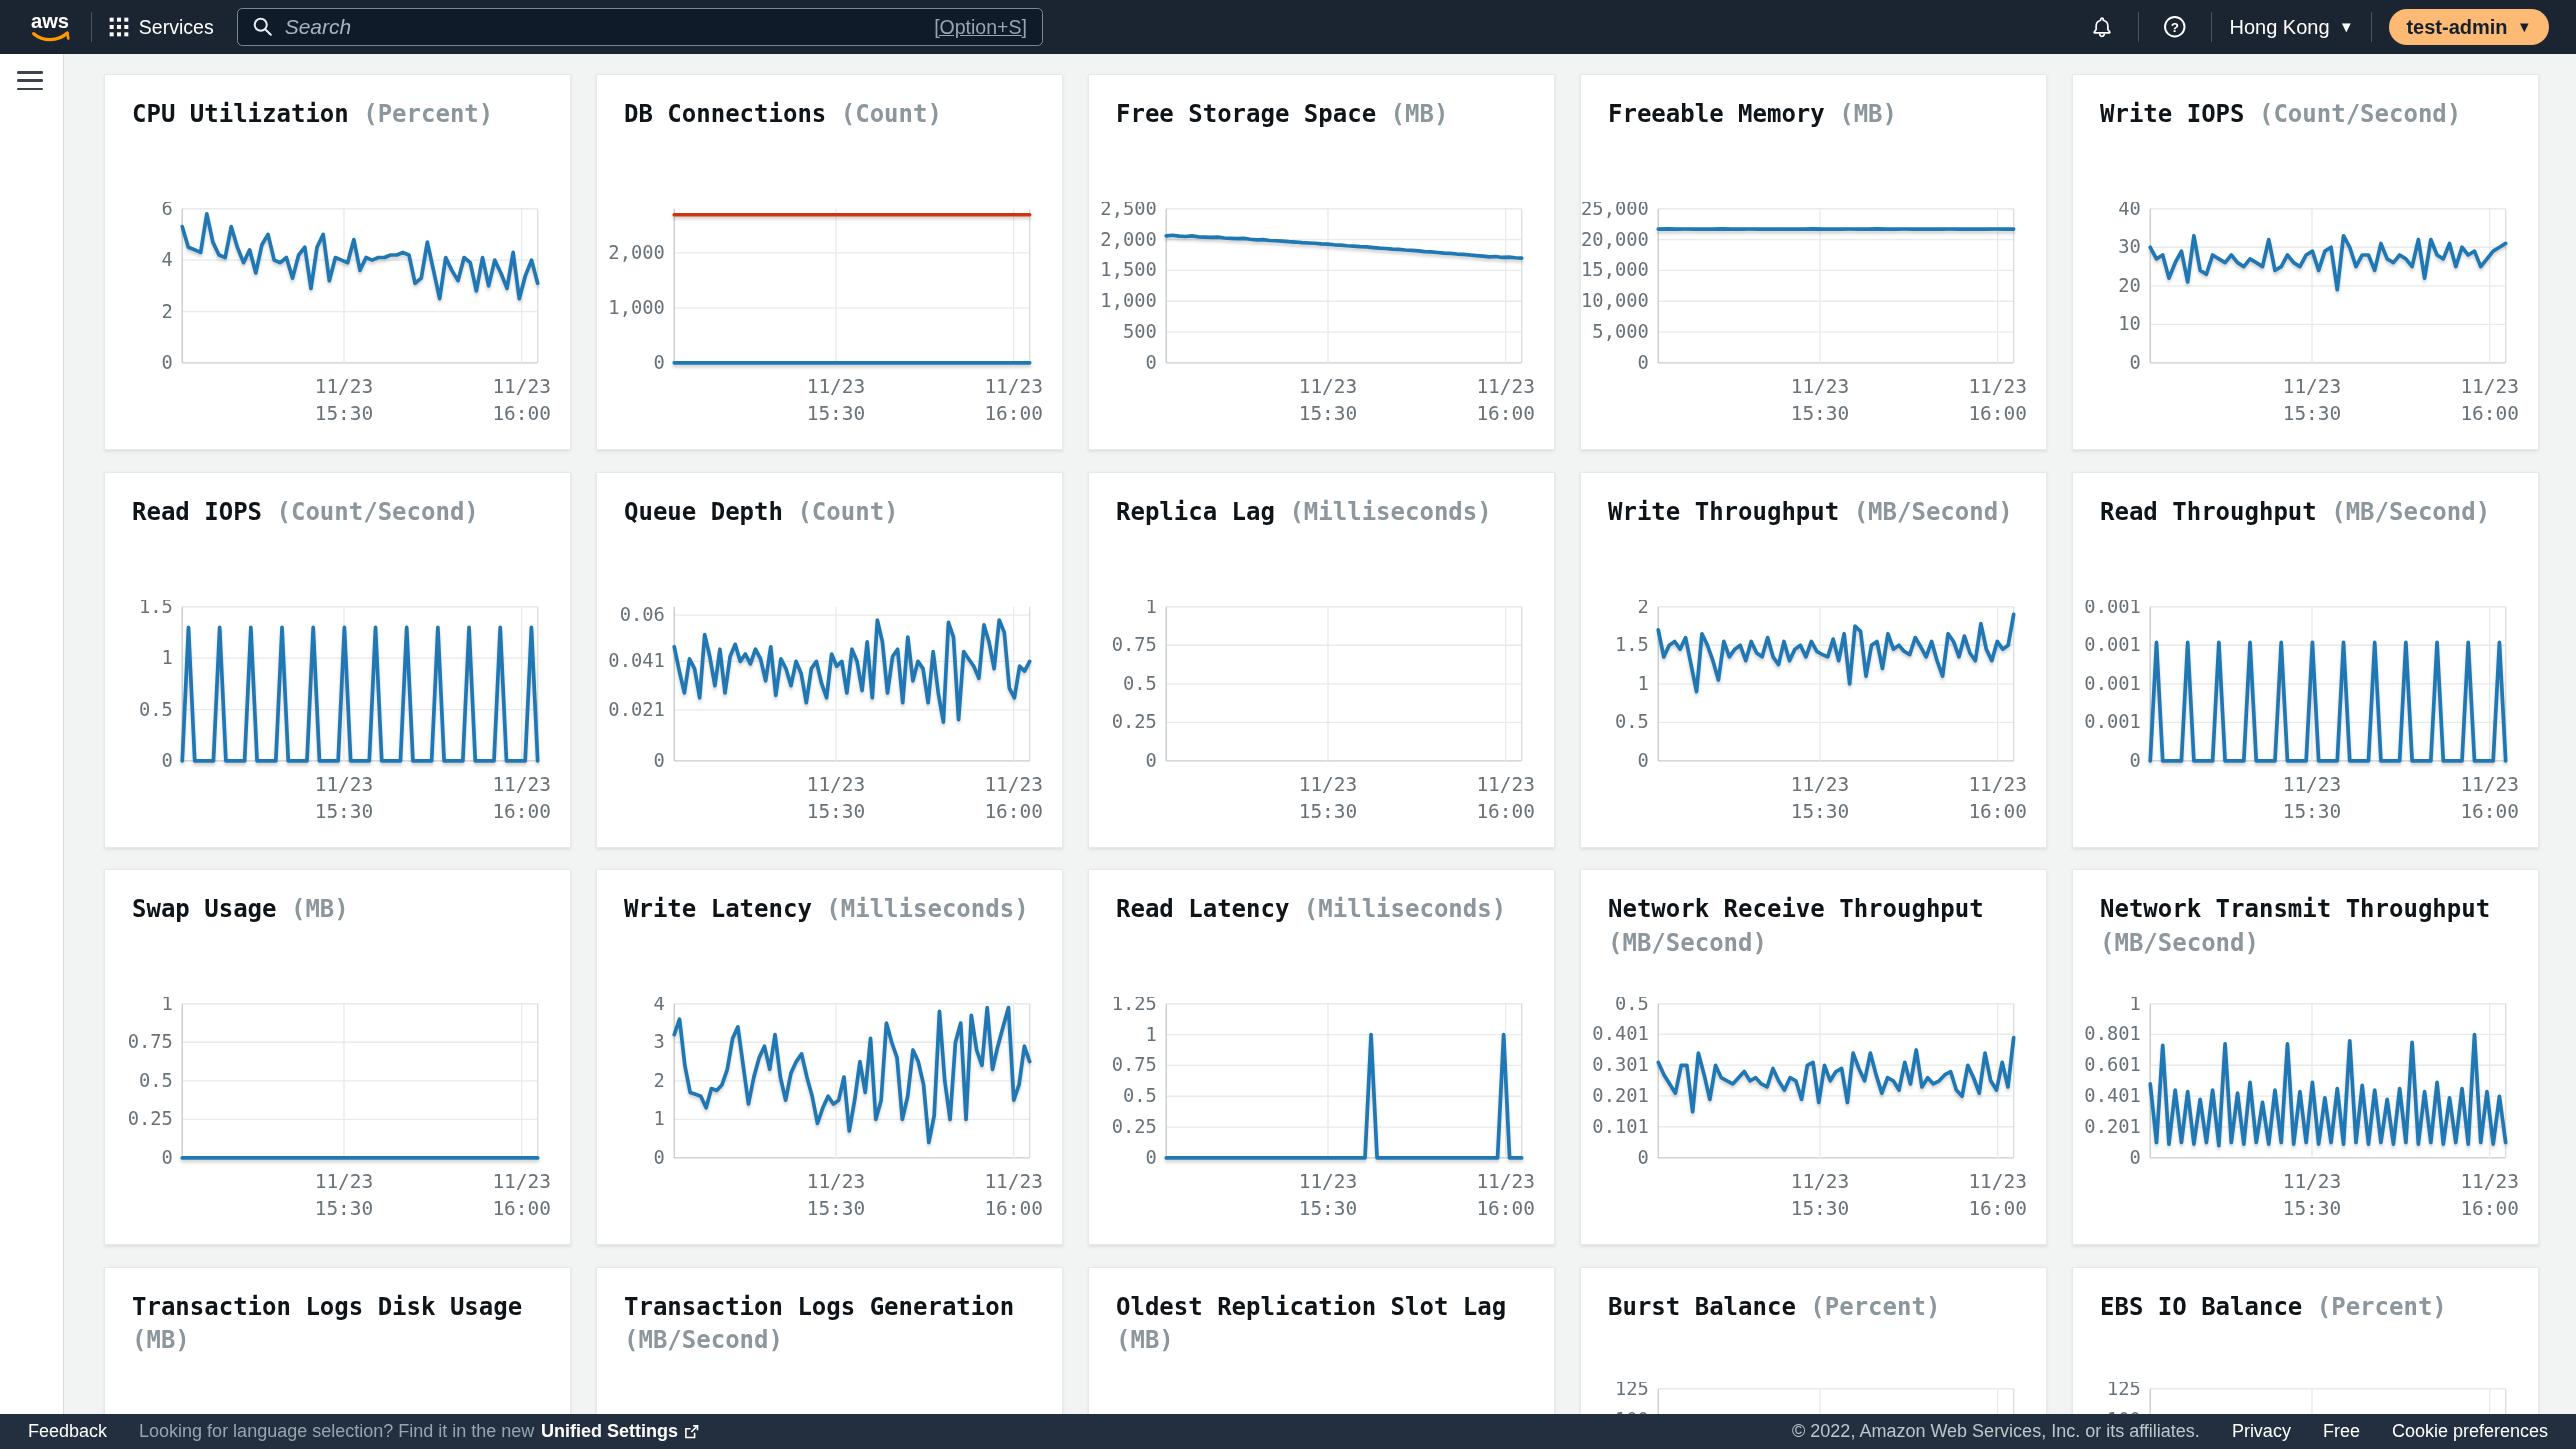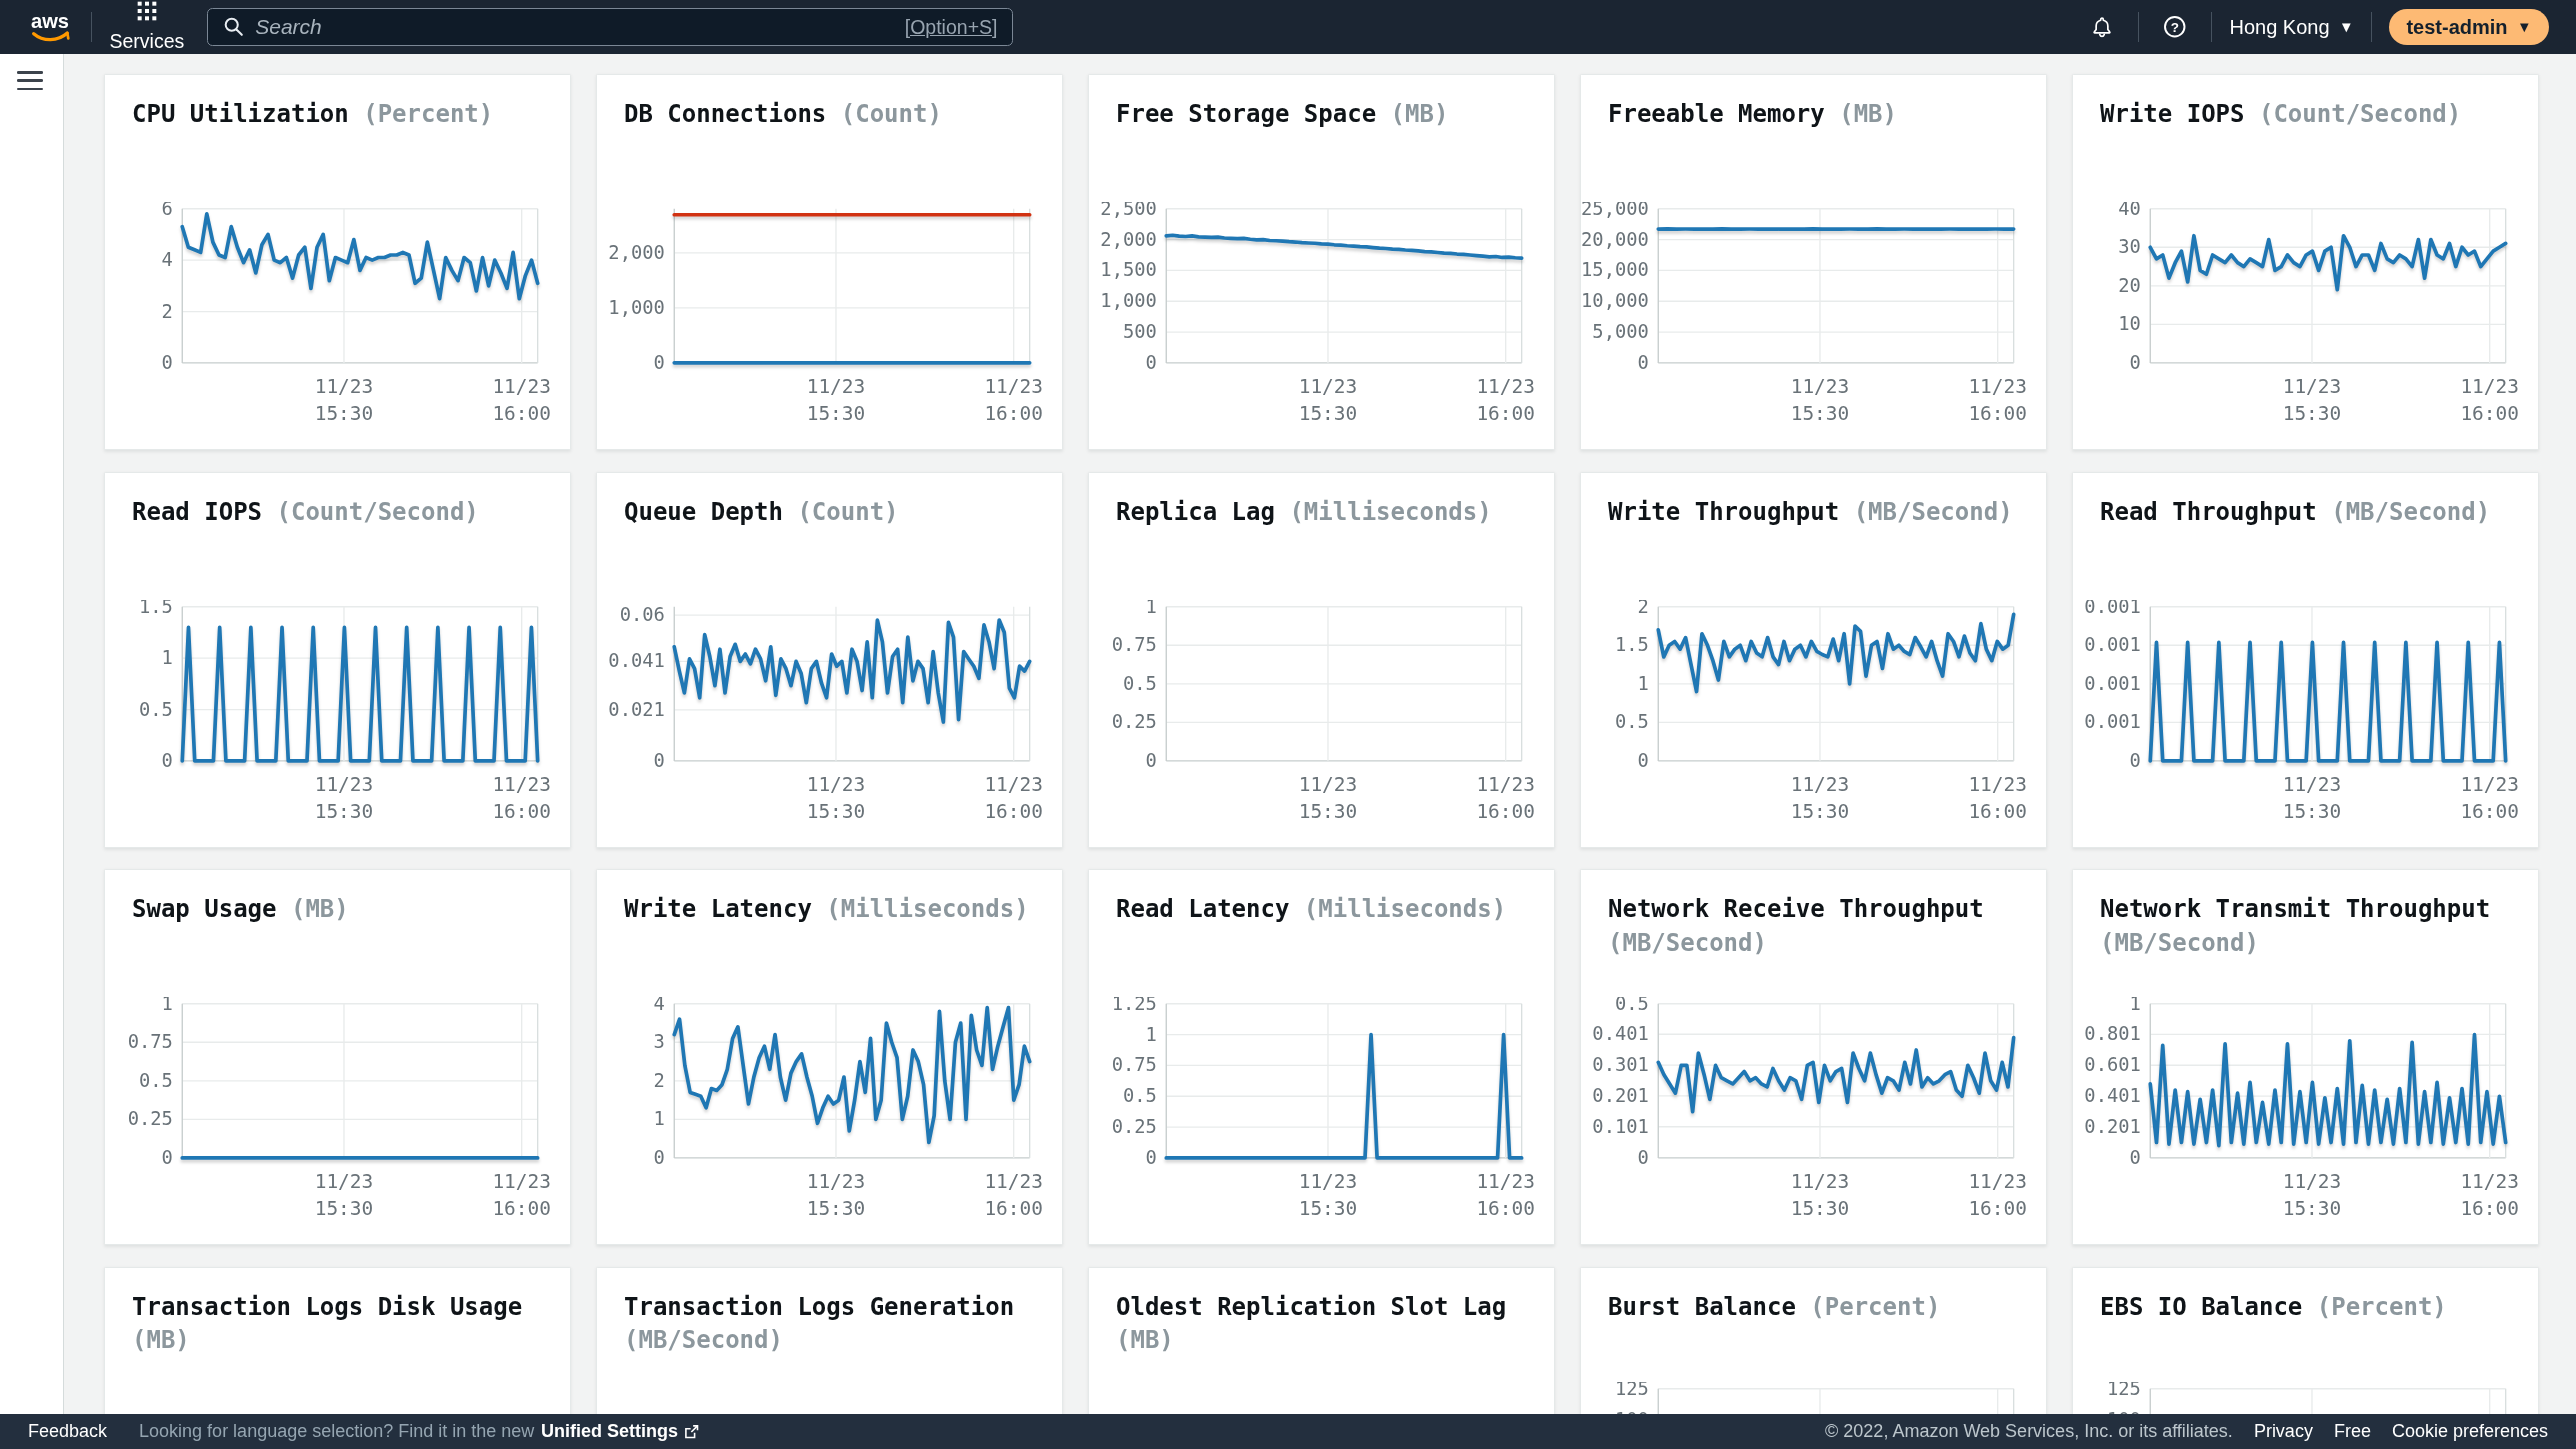--- a/index.html
+++ b/index.html
@@ -4,21 +4,21 @@
 <style>
   * { margin:0; padding:0; box-sizing:border-box; }
   html,body { width:2576px; height:1449px; overflow:hidden; background:#f2f3f3;
               font-family:"Liberation Sans", sans-serif; }
 
   
   .topnav { position:absolute; top:0; left:0; width:2576px; height:54px;
             background:#1b2532; display:flex; align-items:center; padding:12px 27px; z-index:10; }
   .nav-divider { width:0.7px; height:29.5px; background:#46525f; margin:0 17.4px; flex:0 0 auto; }
   .aws-logo { width:47px; height:38px; flex:0 0 auto; cursor:pointer; }
-  .services-btn { display:flex; align-items:center; gap:9.4px; color:#fff; font-size:19.5px; cursor:pointer;flex-direction:column; }
+  .services-btn { display:flex; align-items:center; gap:9.4px; color:#fff; font-size:19.5px; cursor:pointer; }
   .search-wrap { margin-left:23px; width:806px; height:38px; background:#0f1b28;
                  border:1.3px solid #7b8795; border-radius:5.4px; display:flex; align-items:center;
                  padding:0 14.8px; gap:10.7px; }
   .search-wrap input { flex:1; background:transparent; border:none; outline:none;
                        color:#e8edf2; font-size:21px; font-style:italic; font-family:"Liberation Sans",sans-serif; }
   .search-wrap input::placeholder { color:#a8b3bd; }
   .search-shortcut { color:#98a4b0; font-size:19.5px;text-decoration:underline; }
   .nav-right { margin-left:auto; display:flex; align-items:center; }
   .icon-btn { width:38px; height:38px; display:flex; align-items:center; justify-content:center; cursor:pointer; }
   .region-btn { display:flex; align-items:center; gap:9.4px; color:#fff; font-size:20px; cursor:pointer; }
@@ -47,21 +47,21 @@
   .yt { font-family:"DejaVu Sans Mono",monospace; font-size:28px; fill:#697278; }
   .xt { font-family:"DejaVu Sans Mono",monospace; font-size:29px; fill:#697278; }
   .series { filter:drop-shadow(0 4px 2px rgba(0,0,0,.18)); }
 
   
   .footer { position:absolute; bottom:0; left:0; width:2576px; height:35px; background:#232f3e;
             display:flex; align-items:center; padding:0 28px; z-index:20; color:#fff; font-size:18px; }
   .footer .feedback { color:#fff; cursor:pointer; margin-right:32px; }
   .lang-notice { color:#95a5b1; }
   .lang-link { color:#fff; font-weight:bold; margin-left:6.7px; cursor:pointer; display:inline-flex; align-items:center; gap:5.4px; }
-  .footer-right { margin-left:auto; display:flex; align-items:center; gap:21px; }
+  .footer-right { margin-left:auto; display:flex; align-items:center; gap:32px; }
   .footer-right .copyright { color:#bcc6cc; }
   .footer-right .flink { color:#fff; cursor:pointer; }
 </style>
 </head>
 <body>
 
 <header class="topnav">
   <svg class="aws-logo" viewBox="0 0 70 56">
     <text x="6" y="30" font-family="Liberation Sans, sans-serif" font-weight="bold" font-size="30" fill="#ffffff">aws</text>
     <path d="M10 38 C 24 50, 46 50, 60 37" stroke="#ff9900" stroke-width="5" fill="none" stroke-linecap="round"></path>

